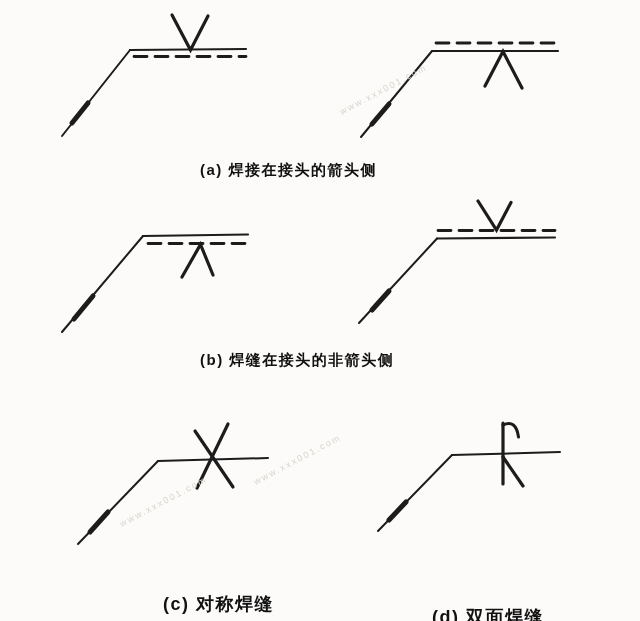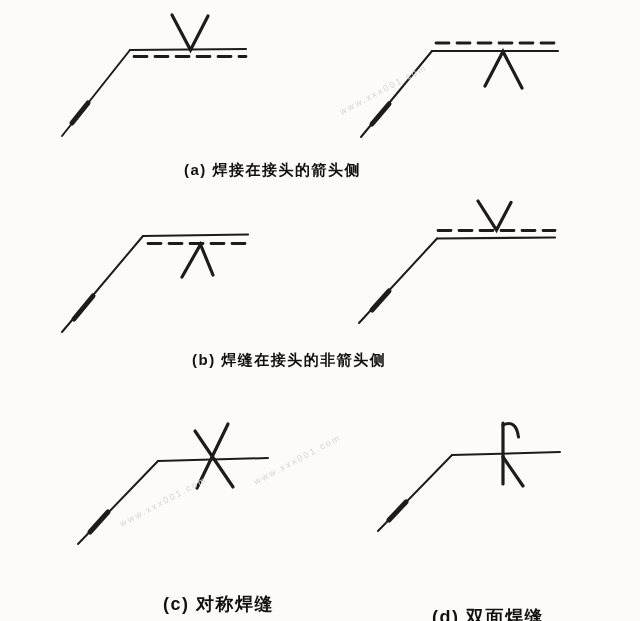--- a/index.html
+++ b/index.html
@@ -88,18 +88,18 @@
       <path d="M503,457 L523,486" stroke-width="3.2"></path>
       <path d="M452,455 L378,531" stroke-width="2"></path>
       <path d="M406,502 L389,520" stroke-width="5"></path>
     </g>
   </svg>
 
   <span class="watermark" style="left:338px;top:108px;">www.xxx001.com</span>
   <span class="watermark" style="left:118px;top:520px;">www.xxx001.com</span>
   <span class="watermark" style="left:252px;top:478px;">www.xxx001.com</span>
 
-  <div class="caption caption-ab" style="left:184px;top:161px;">(a) 焊接在接头的箭头侧</div>
-  <div class="caption caption-ab" style="left:192px;top:351px;">(b) 焊缝在接头的非箭头侧</div>
+  <div class="caption caption-ab" style="left:200px;top:161px;">(a) 焊接在接头的箭头侧</div>
+  <div class="caption caption-ab" style="left:200px;top:351px;">(b) 焊缝在接头的非箭头侧</div>
   <div class="caption caption-cd" style="left:163px;top:592px;">(c)  对称焊缝</div>
   <div class="caption caption-cd" style="left:432px;top:589px;margin-top:16px;">(d)  双面焊缝</div>
 
 </div>
 
 </body></html>

